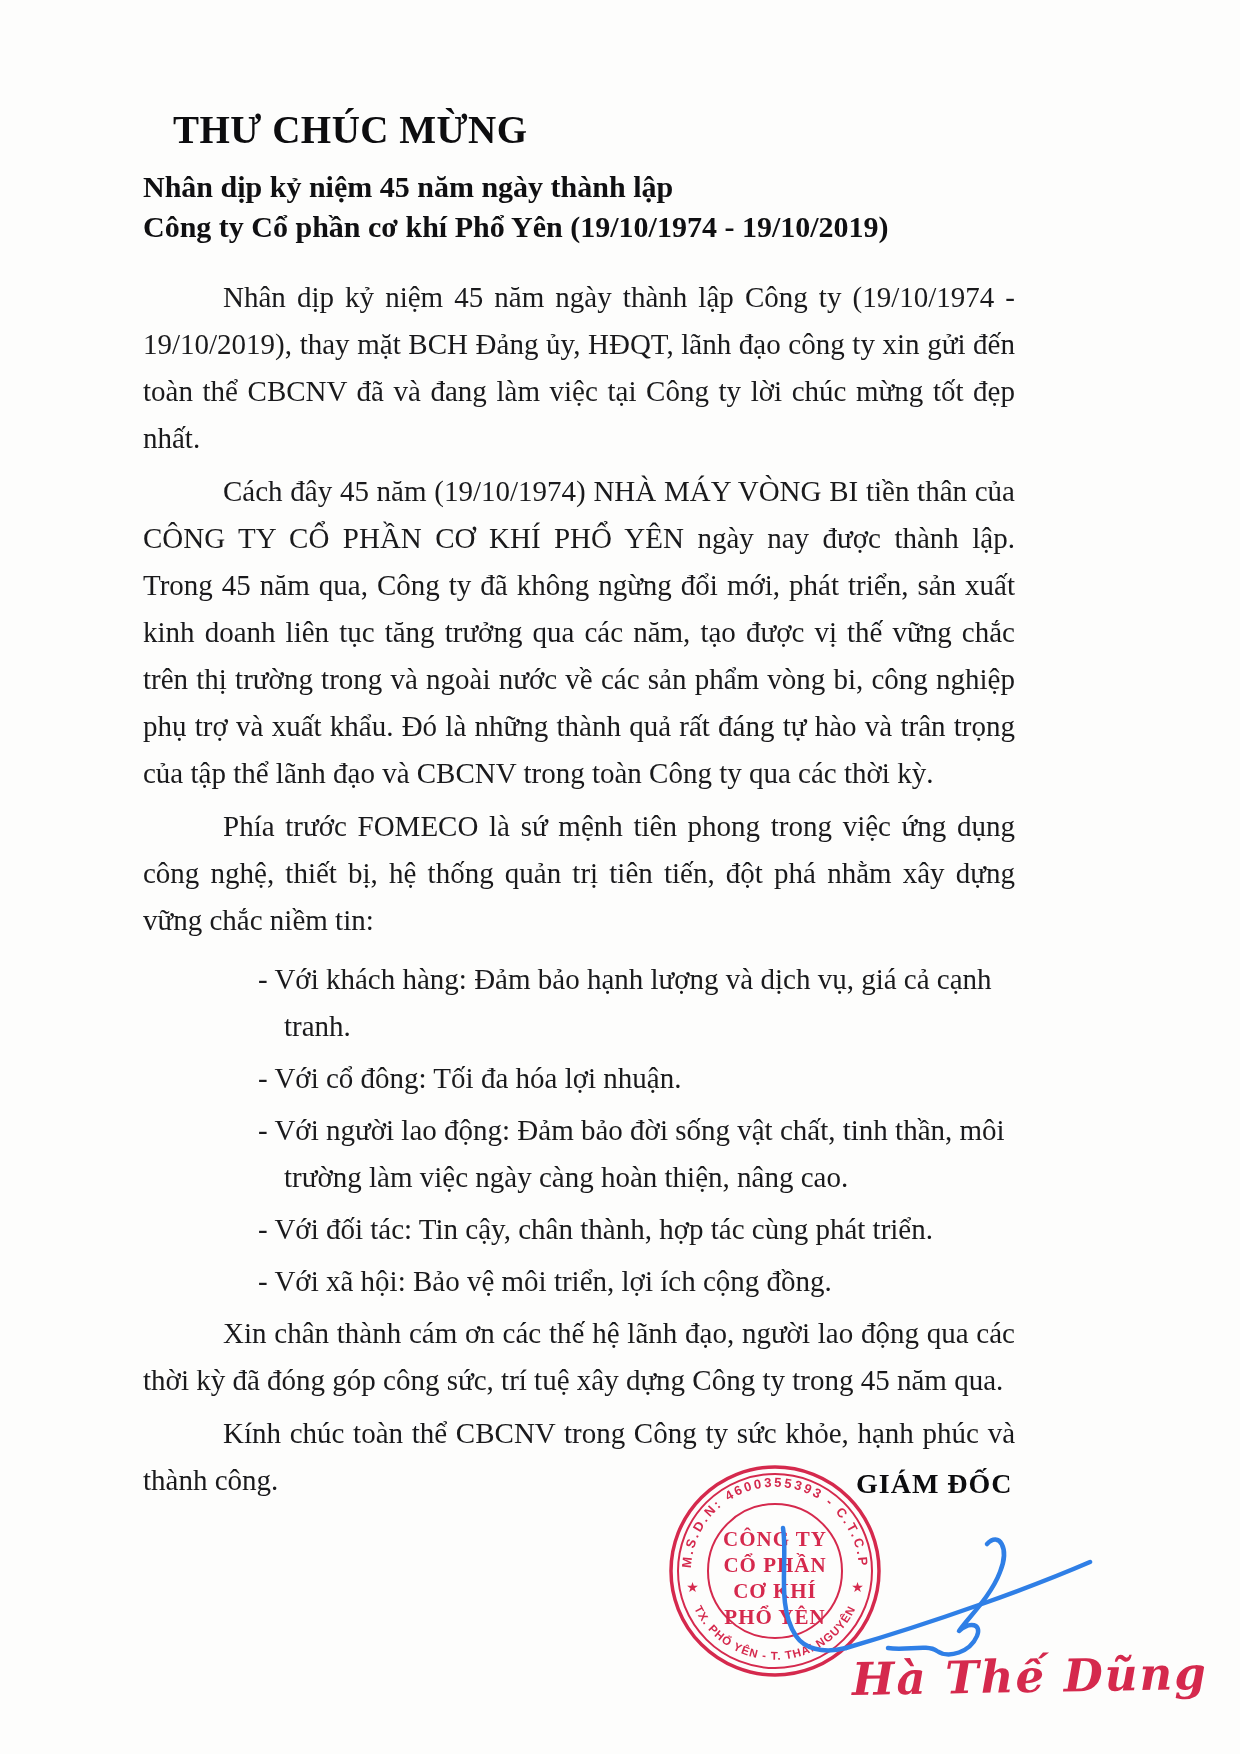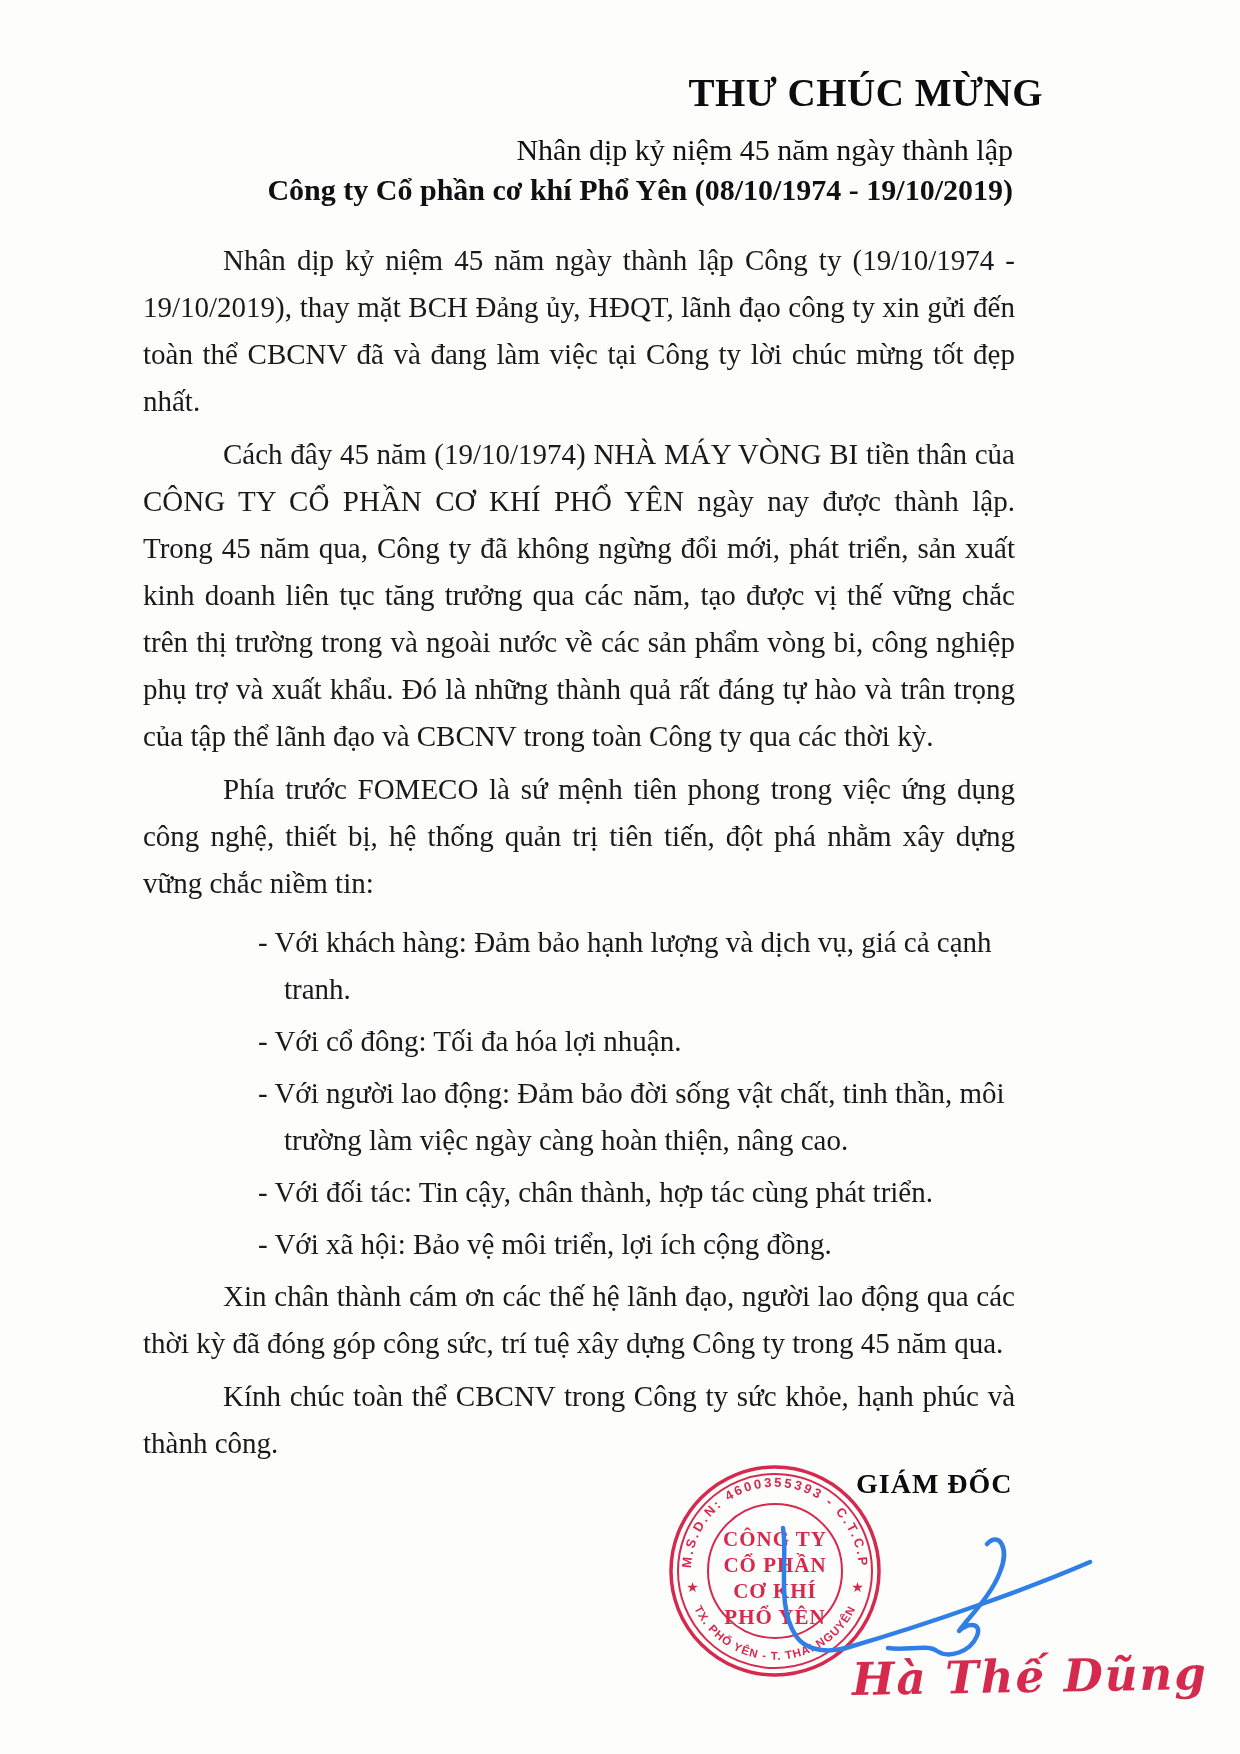--- a/index.html
+++ b/index.html
@@ -6,27 +6,27 @@
   .page {
     position:relative;
     width:1240px; height:1754px;
     margin:0 auto;
     background:#fdfdfc;
     color:#1a1a1c;
     font-family:"Liberation Serif", serif;
     overflow:hidden;
   }
   
-  .letter-header { padding-top:70px; width:870px; margin-left:143px; text-align:right; }
+  .letter-header { padding-top:107px; width:870px; margin-left:143px; text-align:left; }
   .letter-title {
     margin:0; position:relative; left:30px;
     font-size:39px; font-weight:bold; color:#0d0d0f;
     line-height:46px; letter-spacing:0.5px;
   }
-  .letter-sub1 { margin-top:17px; font-size:30px; font-weight:normal; line-height:34px; color:#101012; }
+  .letter-sub1 { margin-top:17px; font-size:30px; font-weight:bold; line-height:34px; color:#101012; }
   .letter-sub2 { margin-top:6px;  font-size:30px; font-weight:bold; line-height:34px; color:#101012; }
   
   .letter-body { width:872px; margin:30px 0 0 143px; font-size:29px; line-height:47px; }
   .letter-body p { margin:0 0 6px 0; text-align:justify; text-indent:80px; }
   .bullet-list { margin:12px 0 2px 115px; }
   .bullet-item { margin:0 0 5px 0; padding-left:26px; text-indent:-26px; text-align:left; }
   .salutation { margin:0 0 0 105px; font-style:italic; font-size:30px; line-height:47px; }
   
   .role-title {
     position:absolute; left:856px; top:1468px;
@@ -49,21 +49,21 @@
   }
 </style>
 </head>
 <body>
 
 <div class="page">
 
   <header class="letter-header">
     <h1 class="letter-title">THƯ CHÚC MỪNG</h1>
     <div class="letter-sub1">Nhân dịp kỷ niệm 45 năm ngày thành lập</div>
-    <div class="letter-sub2">Công ty Cổ phần cơ khí Phổ Yên  (08/10/1974 - 19/10/2019)</div>
+    <div class="letter-sub2">Công ty Cổ phần cơ khí Phổ Yên  (19/10/1974 - 19/10/2019)</div>
   </header>
 
   <main class="letter-body">
     <p>Nhân dịp kỷ niệm 45 năm ngày thành lập Công ty (19/10/1974 - 19/10/2019), thay mặt BCH Đảng ủy, HĐQT, lãnh đạo công ty xin gửi đến toàn thể CBCNV đã và đang làm việc tại Công ty lời chúc mừng tốt đẹp nhất.</p>
     <p>Cách đây 45 năm (19/10/1974) NHÀ MÁY VÒNG BI tiền thân của CÔNG TY CỔ PHẦN CƠ KHÍ PHỔ YÊN ngày nay được thành lập. Trong 45 năm qua, Công ty đã không ngừng đổi mới, phát triển, sản xuất kinh doanh liên tục tăng trưởng qua các năm, tạo được vị thế vững chắc trên thị trường trong và ngoài nước về các sản phẩm vòng bi, công nghiệp phụ trợ và xuất khẩu. Đó là những thành quả rất đáng tự hào và trân trọng của tập thể lãnh đạo và CBCNV trong toàn Công ty qua các thời kỳ.</p>
     <p>Phía trước FOMECO là sứ mệnh tiên phong trong việc ứng dụng công nghệ, thiết bị, hệ thống quản trị tiên tiến, đột phá nhằm xây dựng vững chắc niềm tin:</p>
 
     <div class="bullet-list">
       <div class="bullet-item">- Với khách hàng: Đảm bảo hạnh lượng và dịch vụ, giá cả cạnh tranh.</div>
       <div class="bullet-item">- Với cổ đông: Tối đa hóa lợi nhuận.</div>

